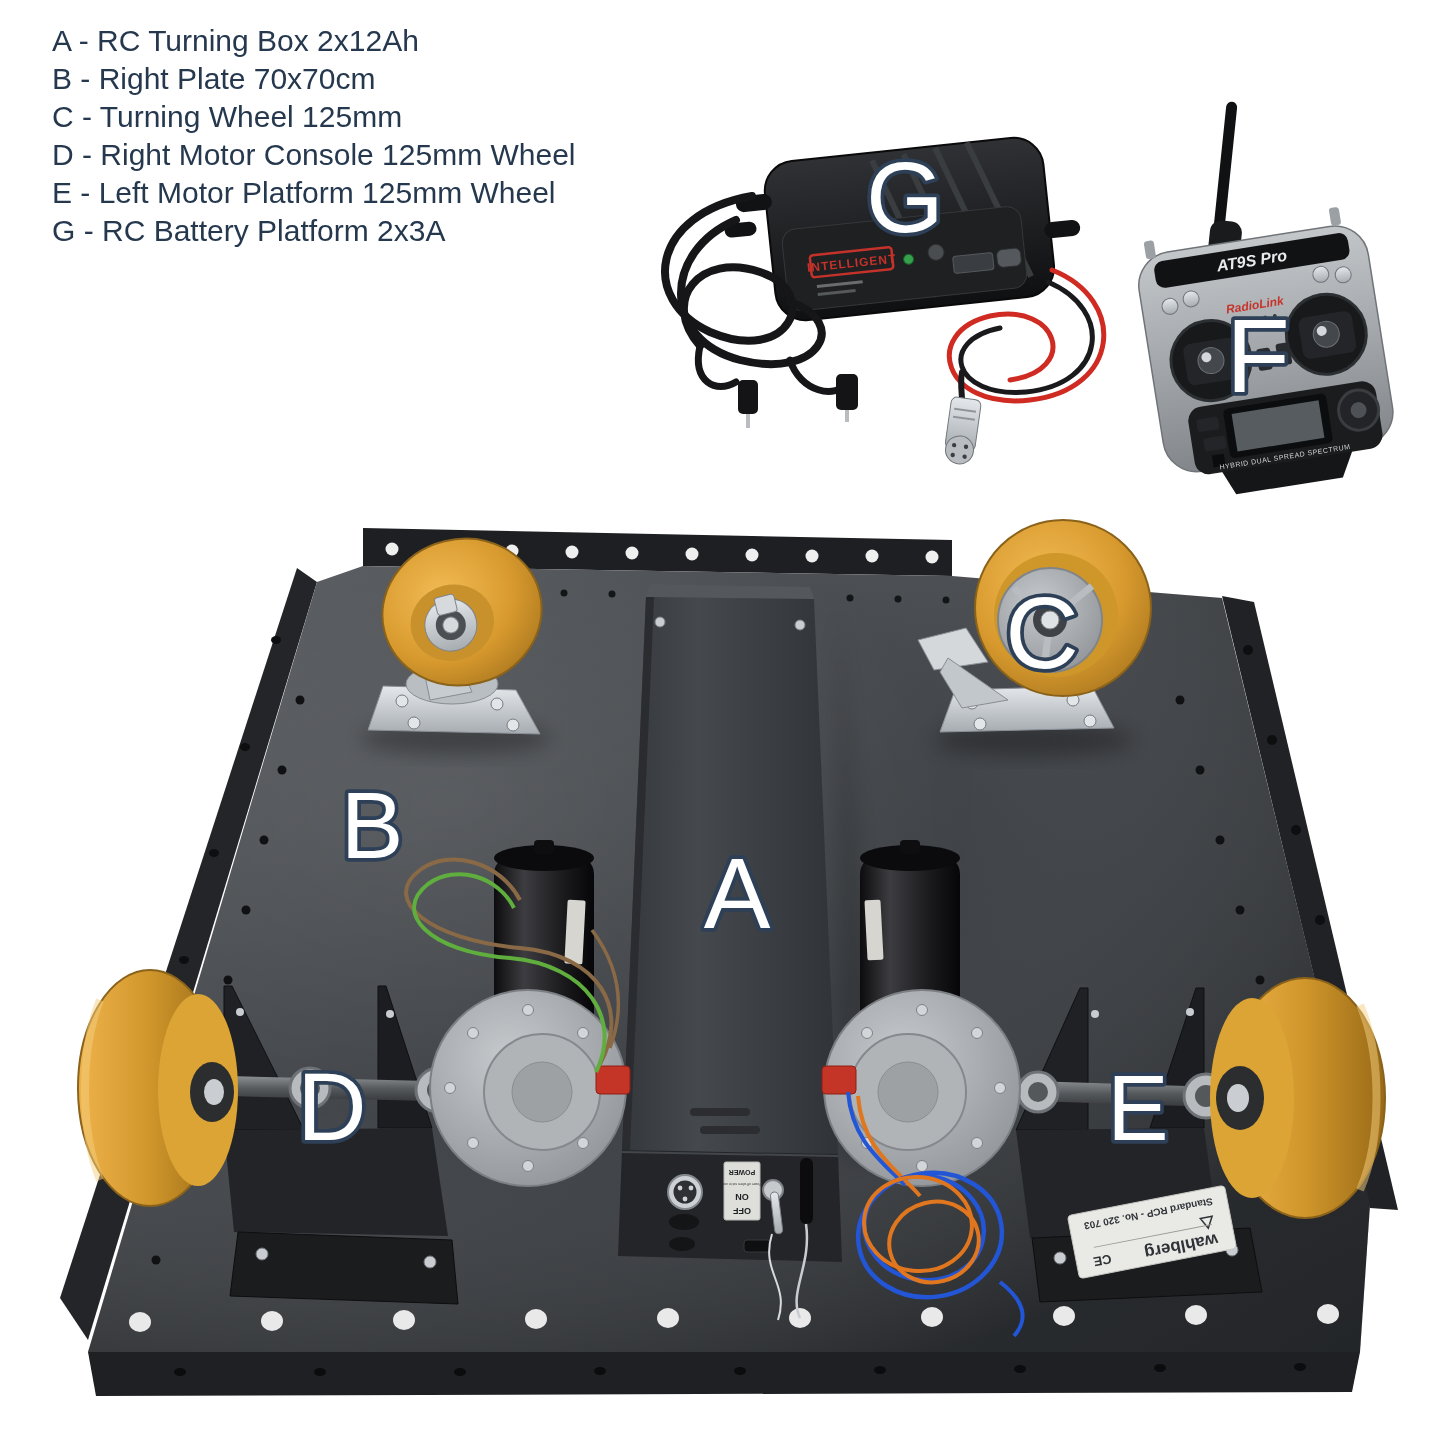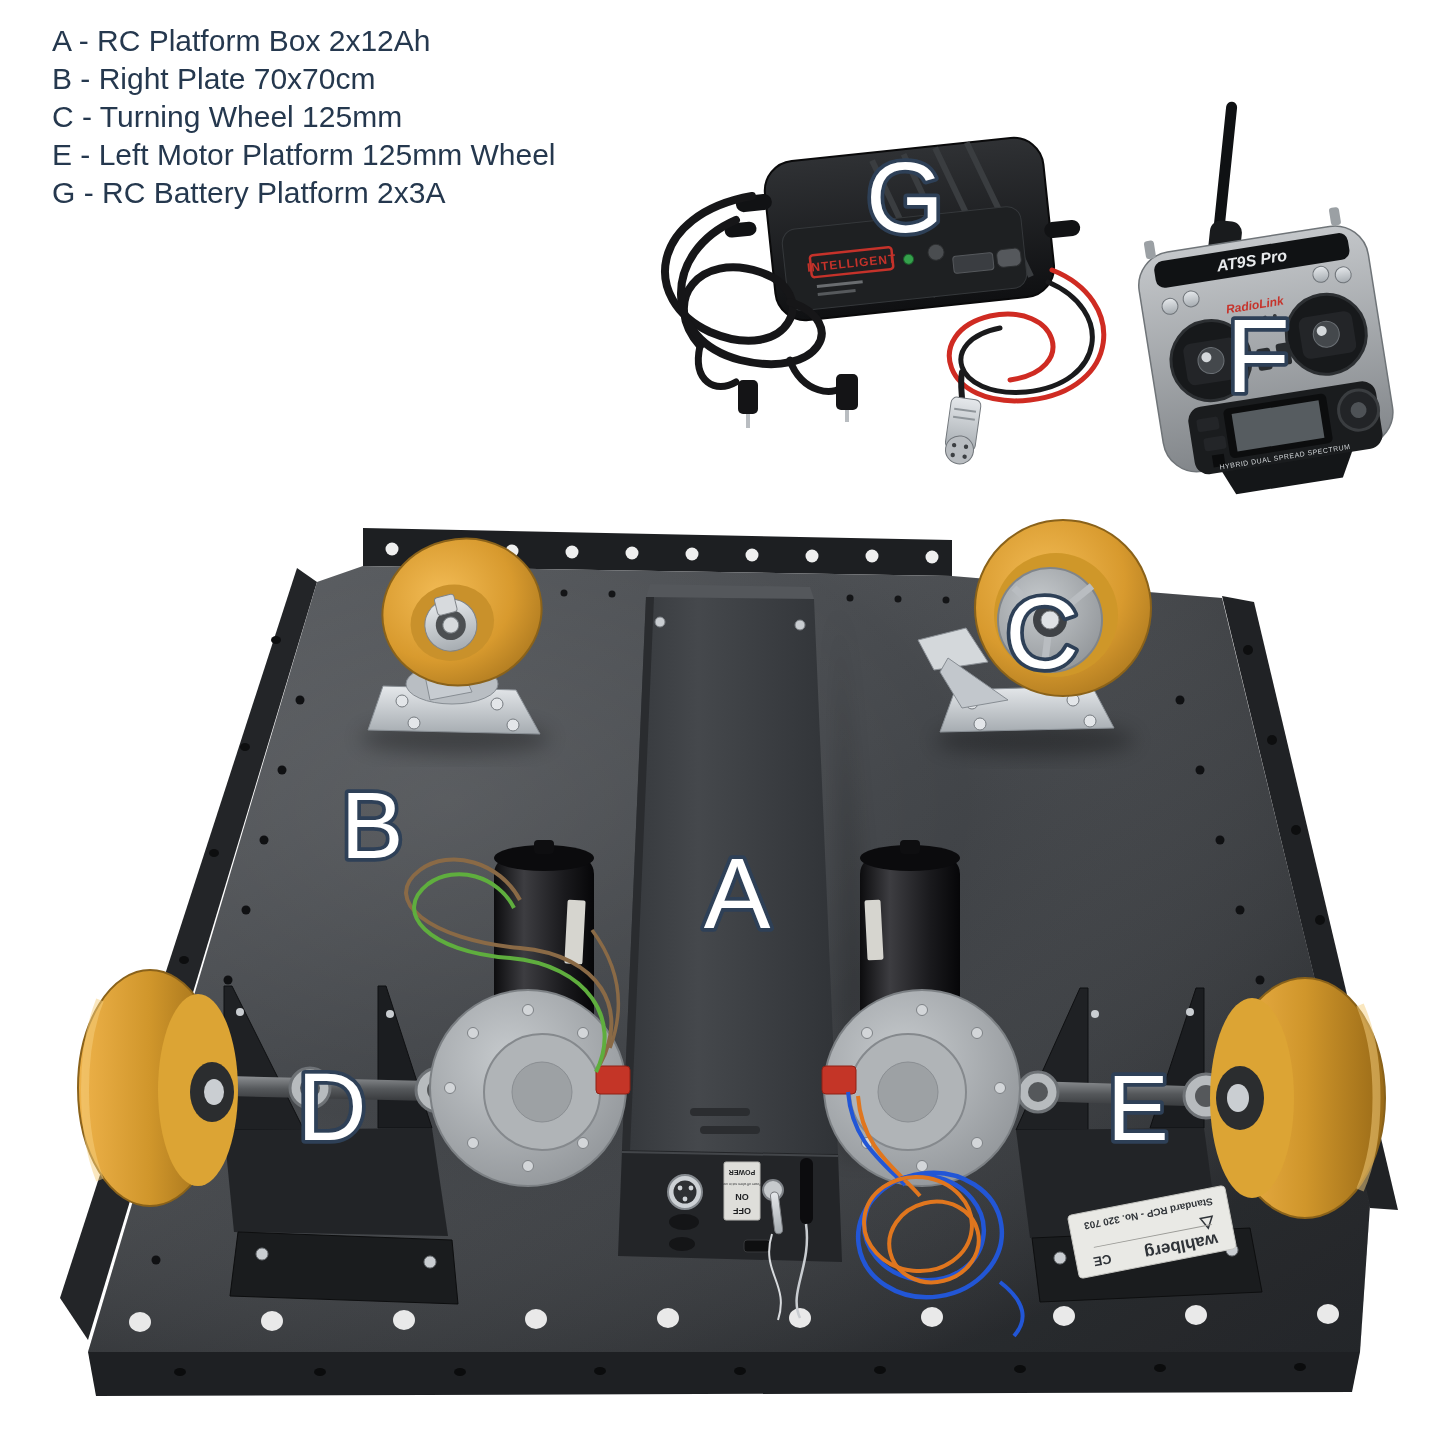--- a/index.html
+++ b/index.html
@@ -13,23 +13,24 @@
   .marker{font-weight:400;fill:#ffffff;stroke:#2e4057;stroke-width:7.5px;
           paint-order:stroke;stroke-linejoin:round;}
 </style>
 </head>
 <body>
 
 <div class="page">
 
   <div class="header">
     <div class="legend">
-      <div class="legend-row">A - RC Platform Box 2x12Ah</div>
+      <div class="legend-row">A - RC Turning Box 2x12Ah</div>
       <div class="legend-row">B - Right Plate 70x70cm</div>
       <div class="legend-row">C - Turning Wheel 125mm</div>
+      <div class="legend-row">D - Right Motor Console 125mm Wheel</div>
       <div class="legend-row">E - Left Motor Platform 125mm Wheel</div>
       <div class="legend-row">G - RC Battery Platform 2x3A</div>
     </div>
   </div>
 
   <svg class="scene" viewBox="0 0 1445 1445">
     <defs>
       <linearGradient id="plateGrad" x1="0" y1="0" x2="1" y2="1">
         <stop offset="0" stop-color="#585b5f"></stop>
           <stop offset="0.45" stop-color="#3f4246"></stop>

